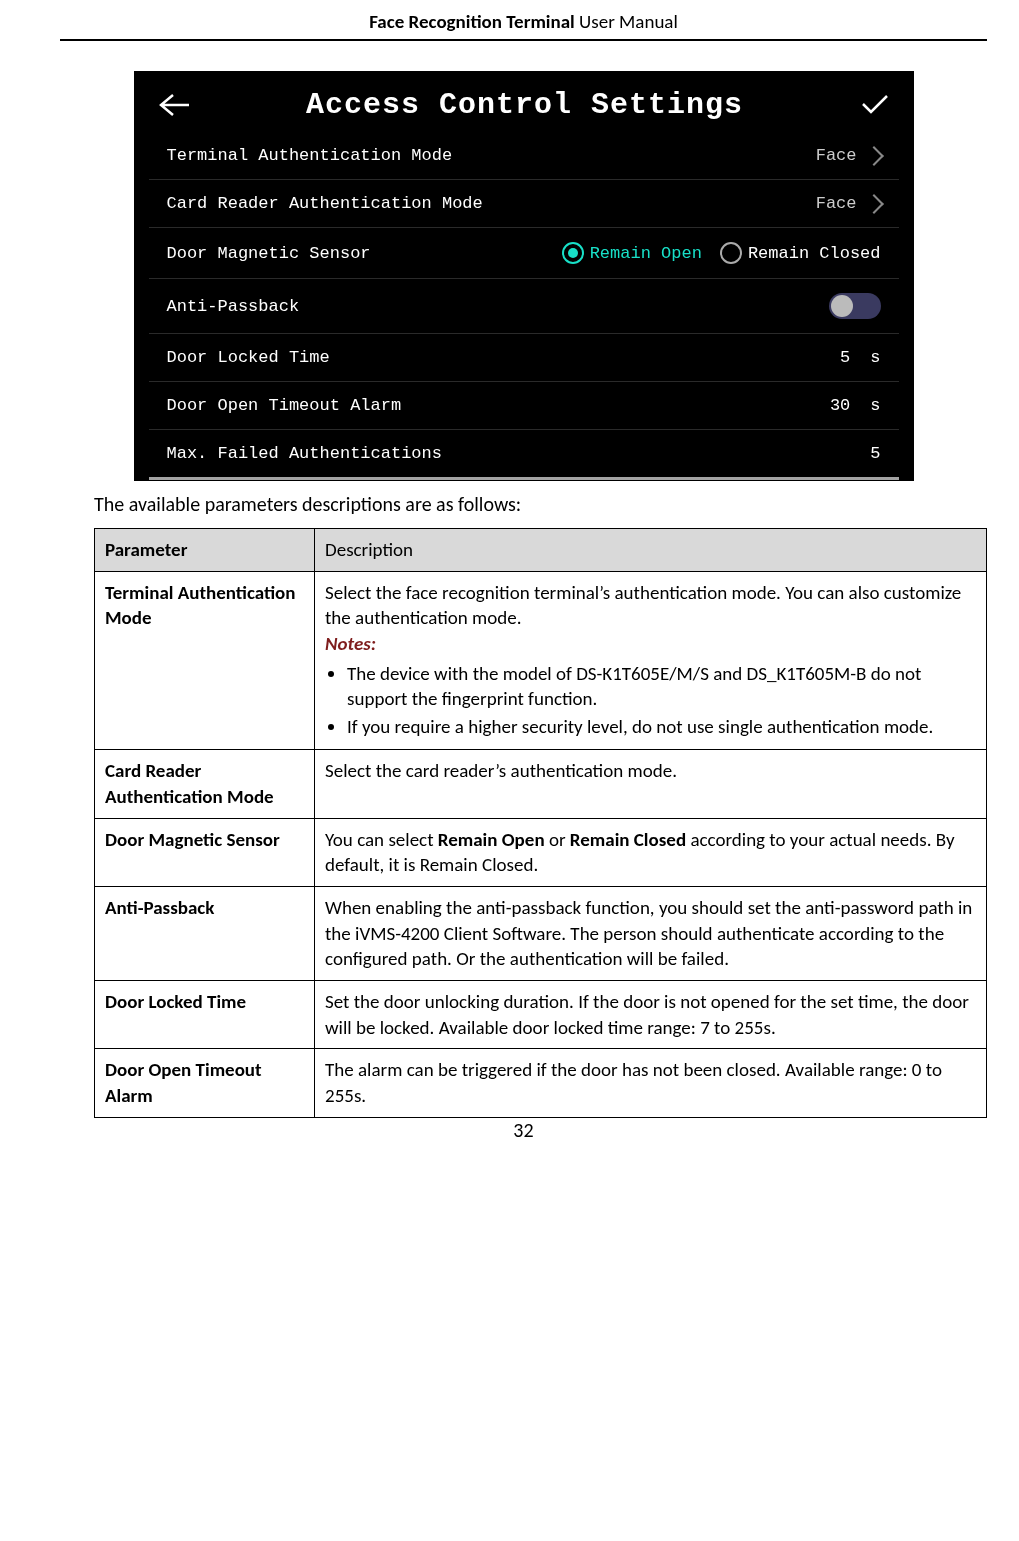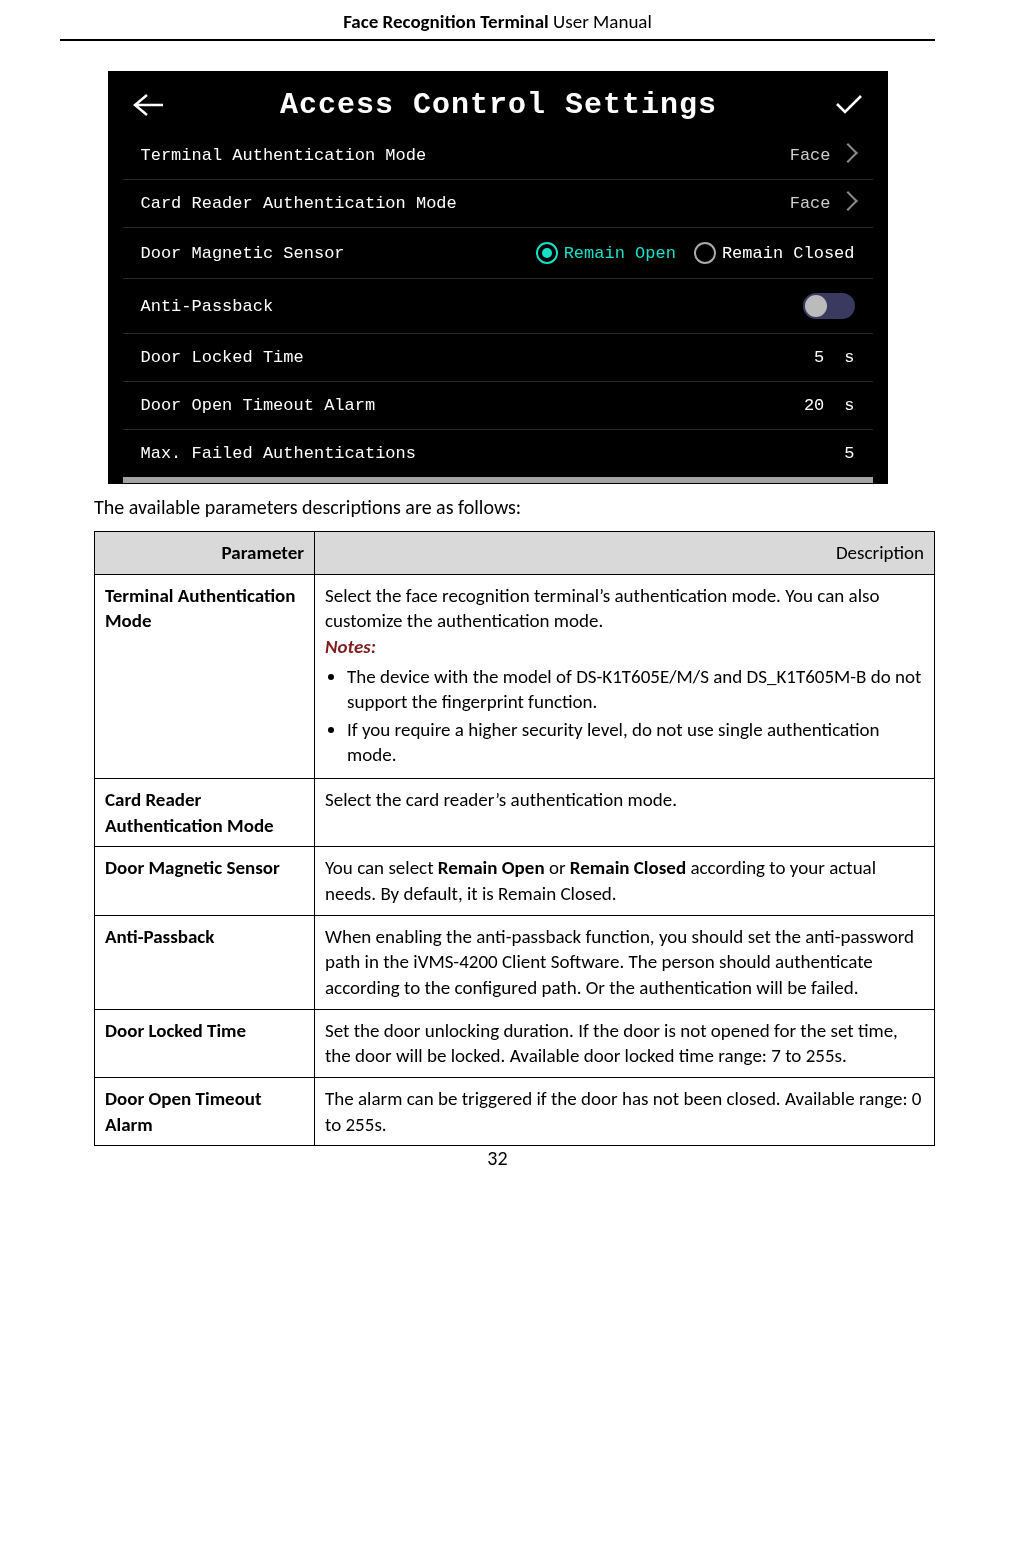--- a/index.html
+++ b/index.html
@@ -5,21 +5,21 @@
   * { box-sizing: border-box; }
   body {
     margin: 0;
     padding: 0;
     font-family: Calibri, Arial, sans-serif;
     background: #fff;
     width: 1019px;
   }
   .page {
     width: 1019px;
-    padding: 0 84px 40px 60px;
+    padding: 0 32px 40px 60px;
   }
   .doc-header {
     text-align: center;
     padding: 10px 0 6px 0;
     border-bottom: 2px solid #000;
     margin-bottom: 30px;
     font-size: 19px;
   }
   .doc-header .bold { font-weight: 700; }
   .screenshot-wrap {
@@ -48,24 +48,25 @@
   }
   .ss-row {
     display: flex;
     align-items: center;
     justify-content: space-between;
     padding: 14px 18px;
     border-bottom: 1px solid #2a2a2a;
     margin: 0 14px;
     font-size: 17px;
   }
-  .ss-row:last-child { border-bottom: 6px solid #a3a3a3; }
+  .ss-row:last-child { border-bottom: 3px solid #a3a3a3; }
   .ss-label { color: #fff; }
   .ss-right {
     display: flex;
+    align-items: center;
     gap: 10px;
     color: #ccc;
   }
   .chev-right {
     width: 14px; height: 14px;
     border-top: 2px solid #888;
     border-right: 2px solid #888;
     transform: rotate(45deg);
   }
   .radio {
@@ -104,21 +105,20 @@
   }
   table.param th, table.param td {
     border: 1px solid #000;
     padding: 8px 10px;
     vertical-align: top;
     text-align: left;
   }
   table.param th {
     background: #d9d9d9;
     font-weight: 400;
-    text-align: right;
   }
   table.param th:first-child { font-weight: 700; width: 220px; }
   .param-name { font-weight: 700; }
   .notes { color: #7f1d1d; font-weight: 700; font-style: italic; }
   ul.bul { margin: 4px 0 0 0; padding-left: 22px; }
   ul.bul li { margin: 2px 0; list-style: disc; }
   .inline-bold { font-weight:700; }
 
   .page-num {
     text-align:center;
@@ -195,21 +195,21 @@
         <span class="ss-label">Door Locked Time</span>
         <span class="ss-right">
           <span class="ss-val">5</span>
           <span class="ss-unit">s</span>
         </span>
       </div>
 
       <div class="ss-row">
         <span class="ss-label">Door Open Timeout Alarm</span>
         <span class="ss-right">
-          <span class="ss-val">20</span>
+          <span class="ss-val">30</span>
           <span class="ss-unit">s</span>
         </span>
       </div>
 
       <div class="ss-row">
         <span class="ss-label">Max. Failed Authentications</span>
         <span class="ss-right">
           <span class="ss-val">5</span>
         </span>
       </div>

